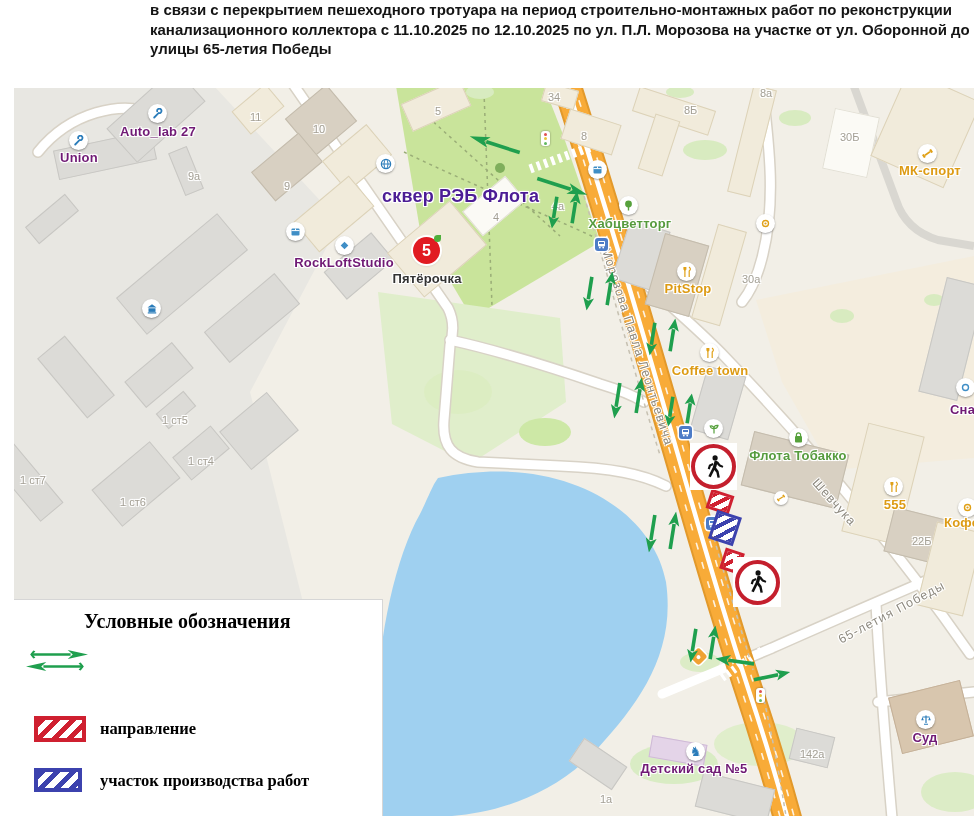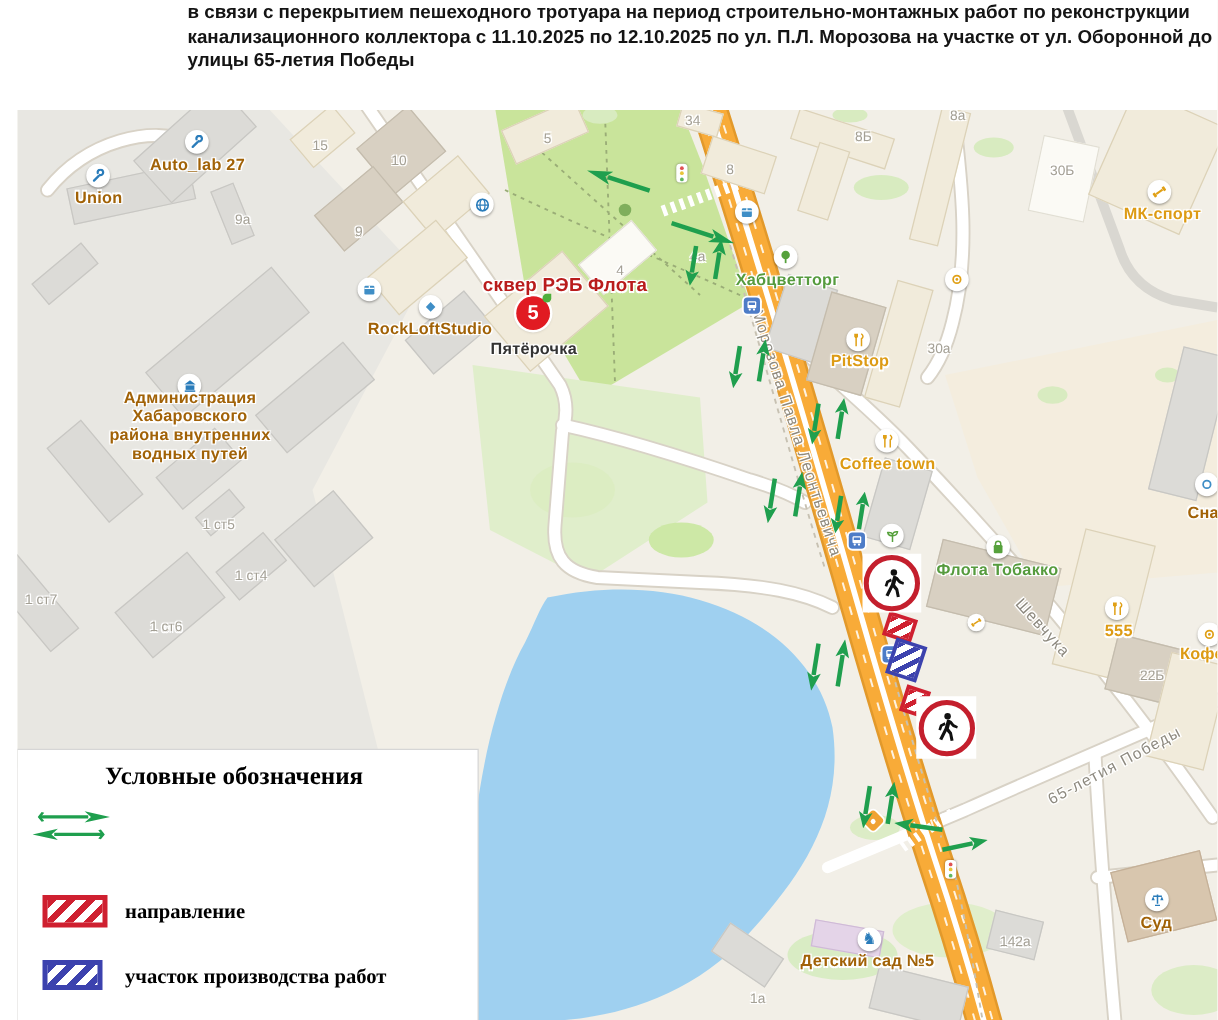--- a/index.html
+++ b/index.html
@@ -17,24 +17,24 @@
   .bld{position:absolute;background:#f1ebdb;border:1px solid #dcd2b8;box-sizing:border-box;}
   .bldg{background:#dcdbd7;border-color:#c8c7c3;}
   .bldt{background:#d8d0c2;border-color:#c4bcad;}
   .bldw{background:#fbfaf5;border-color:#e2dfd4;}
   .bldp{background:#e4d4e8;border-color:#cfbad6;}
   .bldbr{background:#d8c6ae;border-color:#c4b098;}
   
   .halo{text-shadow:-1px -1px 0 #fff,1px -1px 0 #fff,-1px 1px 0 #fff,1px 1px 0 #fff,0 0 3px #fff;}
   .lbl{position:absolute;text-align:center;font-size:13px;font-weight:bold;line-height:15px;letter-spacing:.2px;white-space:nowrap;}
   .lblm{white-space:normal;}
-  .blue{color:#a16207}.green{color:#569b3e}.orange{color:#dd9b14}.dark{color:#333}
+  .blue{color:#701a75}.green{color:#569b3e}.orange{color:#dd9b14}.dark{color:#333}
   .bnum{position:absolute;font-size:11px;color:#a39f94;white-space:nowrap;}
   .street{position:absolute;font-size:12.5px;color:#8d897f;letter-spacing:1.2px;white-space:nowrap;transform-origin:0 0;}
-  .parklbl{font-size:15px;color:#b91c1c;margin-top:32px;}
+  .parklbl{font-size:18px;color:#4c1d95;}
   
   .pi{position:absolute;width:19px;height:19px;background:#fff;border-radius:50%;box-shadow:0 1px 2px rgba(0,0,0,.35);display:flex;align-items:center;justify-content:center;}
   .p5{width:27px;height:27px;background:#e11b22;border-radius:50%;box-shadow:0 0 0 2px #fff,0 1px 3px rgba(0,0,0,.4);color:#fff;font-weight:bold;font-size:16px;display:flex;align-items:center;justify-content:center;position:absolute;}
   .p5 i{position:absolute;right:-1px;top:-2px;width:7px;height:7px;background:#4faf3c;border-radius:60% 0 60% 60%;}
   .busstop{position:absolute;width:13px;height:13px;background:#4d7cc7;border-radius:3px;display:flex;align-items:center;justify-content:center;box-shadow:0 0 0 1.5px #fff;}
   .tl{position:absolute;width:9px;height:15px;background:#fff;border-radius:3px;box-shadow:0 0 2px rgba(0,0,0,.45);display:flex;flex-direction:column;align-items:center;justify-content:space-evenly;}
   .tl i{width:3px;height:3px;border-radius:50%;}
   .dmark{position:absolute;width:13px;height:13px;background:#f0a233;border-radius:3px;transform:rotate(45deg);box-shadow:0 0 0 1.5px #fff;display:flex;align-items:center;justify-content:center;}
   .dmark i{width:4px;height:4px;background:#fff;border-radius:50%;}
   .horse{color:#2a7cba;font-size:13px;line-height:13px;font-family:"DejaVu Sans",sans-serif;}
@@ -185,21 +185,21 @@
 <span class="street halo" style="left:612px;top:246px;transform:rotate(72deg)">Морозова Павла Леонтьевича</span>
 <span class="street halo" style="left:820px;top:476px;transform:rotate(48deg)">Шевчука</span>
 <span class="street halo" style="left:836px;top:634px;transform:rotate(-28deg)">65-летия Победы</span>
 
 <span class="bnum halo" style="left:548px;top:91px">34</span>
 <span class="bnum halo" style="left:581px;top:130px">8</span>
 <span class="bnum halo" style="left:684px;top:104px">8Б</span>
 <span class="bnum halo" style="left:760px;top:87px">8а</span>
 <span class="bnum halo" style="left:840px;top:131px">30Б</span>
 <span class="bnum halo" style="left:742px;top:273px">30а</span>
-<span class="bnum halo" style="left:250px;top:111px">15</span>
+<span class="bnum halo" style="left:250px;top:111px">11</span>
 <span class="bnum halo" style="left:313px;top:123px">10</span>
 <span class="bnum halo" style="left:188px;top:170px">9а</span>
 <span class="bnum halo" style="left:284px;top:180px">9</span>
 <span class="bnum halo" style="left:435px;top:105px">5</span>
 <span class="bnum halo" style="left:493px;top:211px">4</span>
 <span class="bnum halo" style="left:552px;top:200px">4а</span>
 <span class="bnum halo" style="left:162px;top:414px">1 ст5</span>
 <span class="bnum halo" style="left:188px;top:455px">1 ст4</span>
 <span class="bnum halo" style="left:120px;top:496px">1 ст6</span>
 <span class="bnum halo" style="left:20px;top:474px">1 ст7</span>
@@ -362,21 +362,20 @@
         <svg width="9" height="9" viewBox="0 0 9 9">
           <rect x="1" y="1" width="7" height="5.6" rx="1" fill="#fff"></rect>
           <rect x="2" y="2" width="5" height="2" fill="#4d7cc7"></rect>
           <circle cx="2.8" cy="7.6" r=".9" fill="#fff"></circle>
           <circle cx="6.2" cy="7.6" r=".9" fill="#fff"></circle>
         </svg>
       </span>
 
 <span class="lbl blue halo" style="left:49px;top:150px;width:60px">Union</span>
 <span class="lbl blue halo" style="left:108px;top:124px;width:100px">Auto_lab 27</span>
-<span class="lbl blue halo lblm" style="left:82px;top:310px;width:140px">Администрация Хабаровского района внутренних водных путей</span>
 <span class="lbl parklbl halo" style="left:382px;top:189px;width:140px">сквер РЭБ Флота</span>
 <span class="lbl blue halo" style="left:284px;top:255px;width:120px">RockLoftStudio</span>
 <span class="lbl dark halo" style="left:377px;top:271px;width:100px">Пятёрочка</span>
 <span class="lbl green halo" style="left:570px;top:216px;width:120px">Хабцветторг</span>
 <span class="lbl orange halo" style="left:648px;top:281px;width:80px">PitStop</span>
 <span class="lbl orange halo" style="left:650px;top:363px;width:120px">Coffee town</span>
 <span class="lbl green halo" style="left:728px;top:448px;width:140px">Флота Тобакко</span>
 <span class="lbl orange halo" style="left:880px;top:163px;width:100px">МК-спорт</span>
 <span class="lbl blue halo" style="left:950px;top:402px;width:40px;text-align:left">Сна</span>
 <span class="lbl orange halo" style="left:875px;top:497px;width:40px">555</span>

